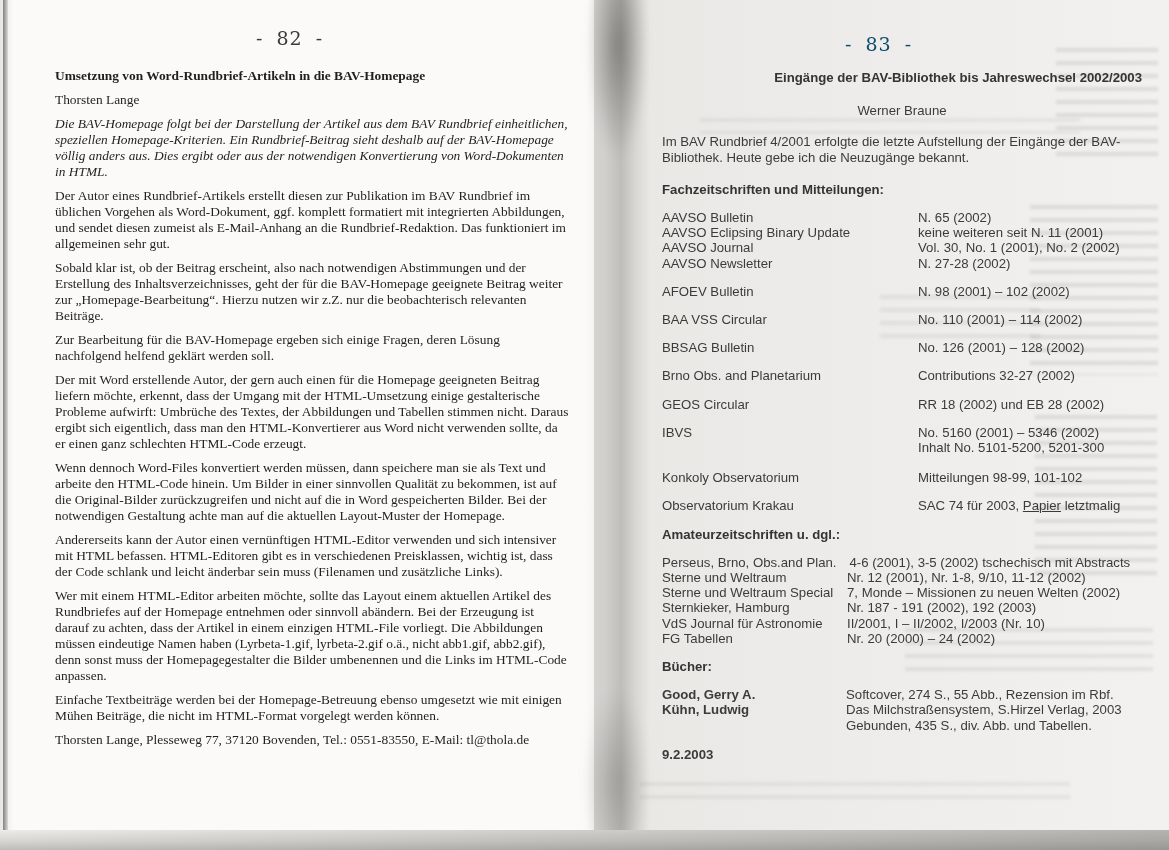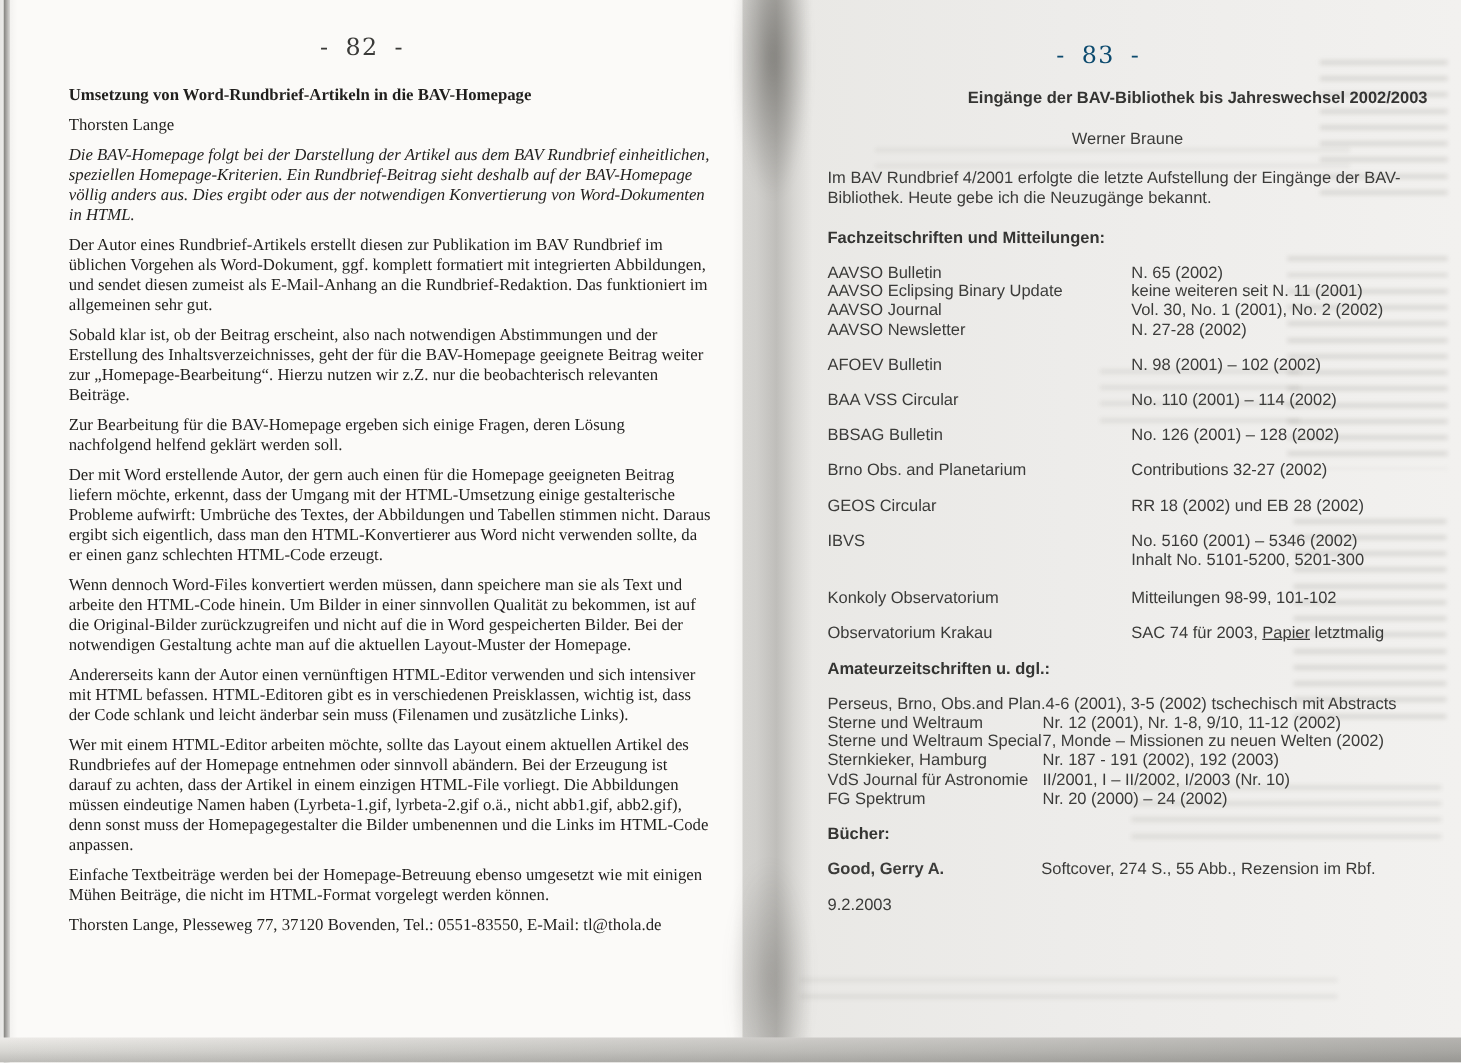--- a/index.html
+++ b/index.html
@@ -68,29 +68,29 @@
   
   .page-right{
     position:absolute;left:662px;top:70px;width:480px;z-index:3;
     font-family:"Liberation Sans",sans-serif;font-size:13.2px;line-height:15.2px;color:#3b3b39;
   }
   .rp-title{font-weight:bold;text-align:right;margin:0 0 18px 0;color:#343432;}
   .rp-author{text-align:center;margin:0 0 16px 0;}
   .rp-intro{margin:0 0 17px 0;}
   .sec-heading{font-weight:bold;margin:0 0 13px 0;color:#343432;}
   .mt13{margin-top:13px;}
-  .row{display:flex;align-items:flex-start;}
+  .row{display:flex;align-items:flex-start;gap:13px;}
   .row .lbl{flex:0 0 243px;white-space:nowrap;}
   .row.amateur .lbl{flex-basis:172px;}
   .row.buch .lbl{flex-basis:171px;font-weight:bold;}
   .row .val{flex:1;white-space:nowrap;}
   .row.gap{margin-top:13px;}
   .row.gap-lg{margin-top:15px;}
   .uline{text-decoration:underline;}
-  .rp-date{margin-top:14px;}
+  .rp-date{margin-top:14px;font-weight:bold;}
 </style>
 </head>
 <body>
 
 <div class="left-edge-soft"></div>
 <div class="left-edge"></div>
 <div class="right-bg"></div>
 <div class="gutter-strip"></div>
 <div class="gutter-top"></div>
 <div class="gutter-bottom"></div>
@@ -199,27 +199,34 @@
   </div>
   <div class="row amateur">
     <span class="lbl">Sternkieker, Hamburg</span>
     <span class="val">Nr. 187 - 191 (2002), 192 (2003)</span>
   </div>
   <div class="row amateur">
     <span class="lbl">VdS Journal für Astronomie</span>
     <span class="val">II/2001, I – II/2002, I/2003 (Nr. 10)</span>
   </div>
   <div class="row amateur">
-    <span class="lbl">FG Spektrum</span>
+    <span class="lbl">FG Tabellen</span>
     <span class="val">Nr. 20 (2000) – 24 (2002)</span>
   </div>
 
   <div class="sec-heading mt13">Bücher:</div>
 
   <div class="row buch">
     <span class="lbl">Good, Gerry A.</span>
     <span class="val">
       <div>Softcover, 274 S., 55 Abb., Rezension im Rbf.</div>
     </span>
   </div>
+  <div class="row buch">
+    <span class="lbl">Kühn, Ludwig</span>
+    <span class="val">
+      <div>Das Milchstraßensystem, S.Hirzel Verlag, 2003</div>
+      <div>Gebunden, 435 S., div. Abb. und Tabellen.</div>
+    </span>
+  </div>
 
   <div class="rp-date">9.2.2003</div>
 </div>
 
 </body></html>

